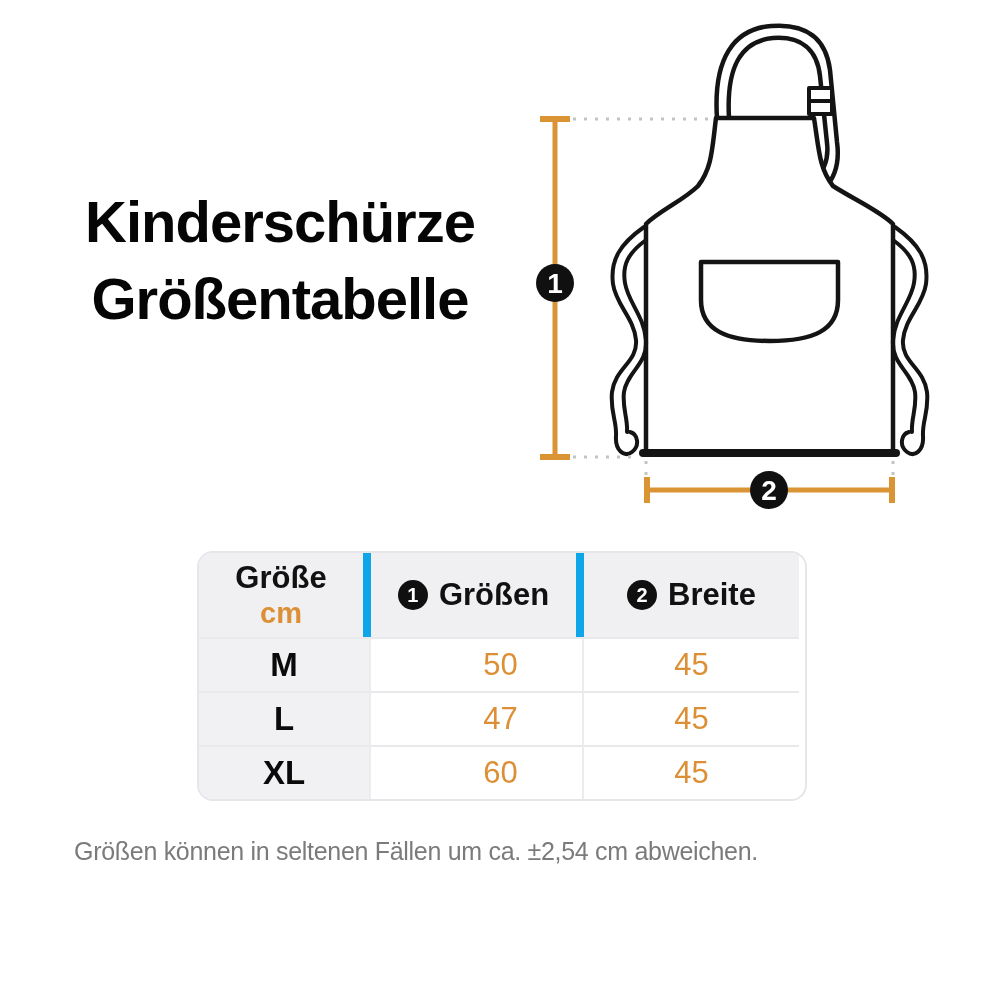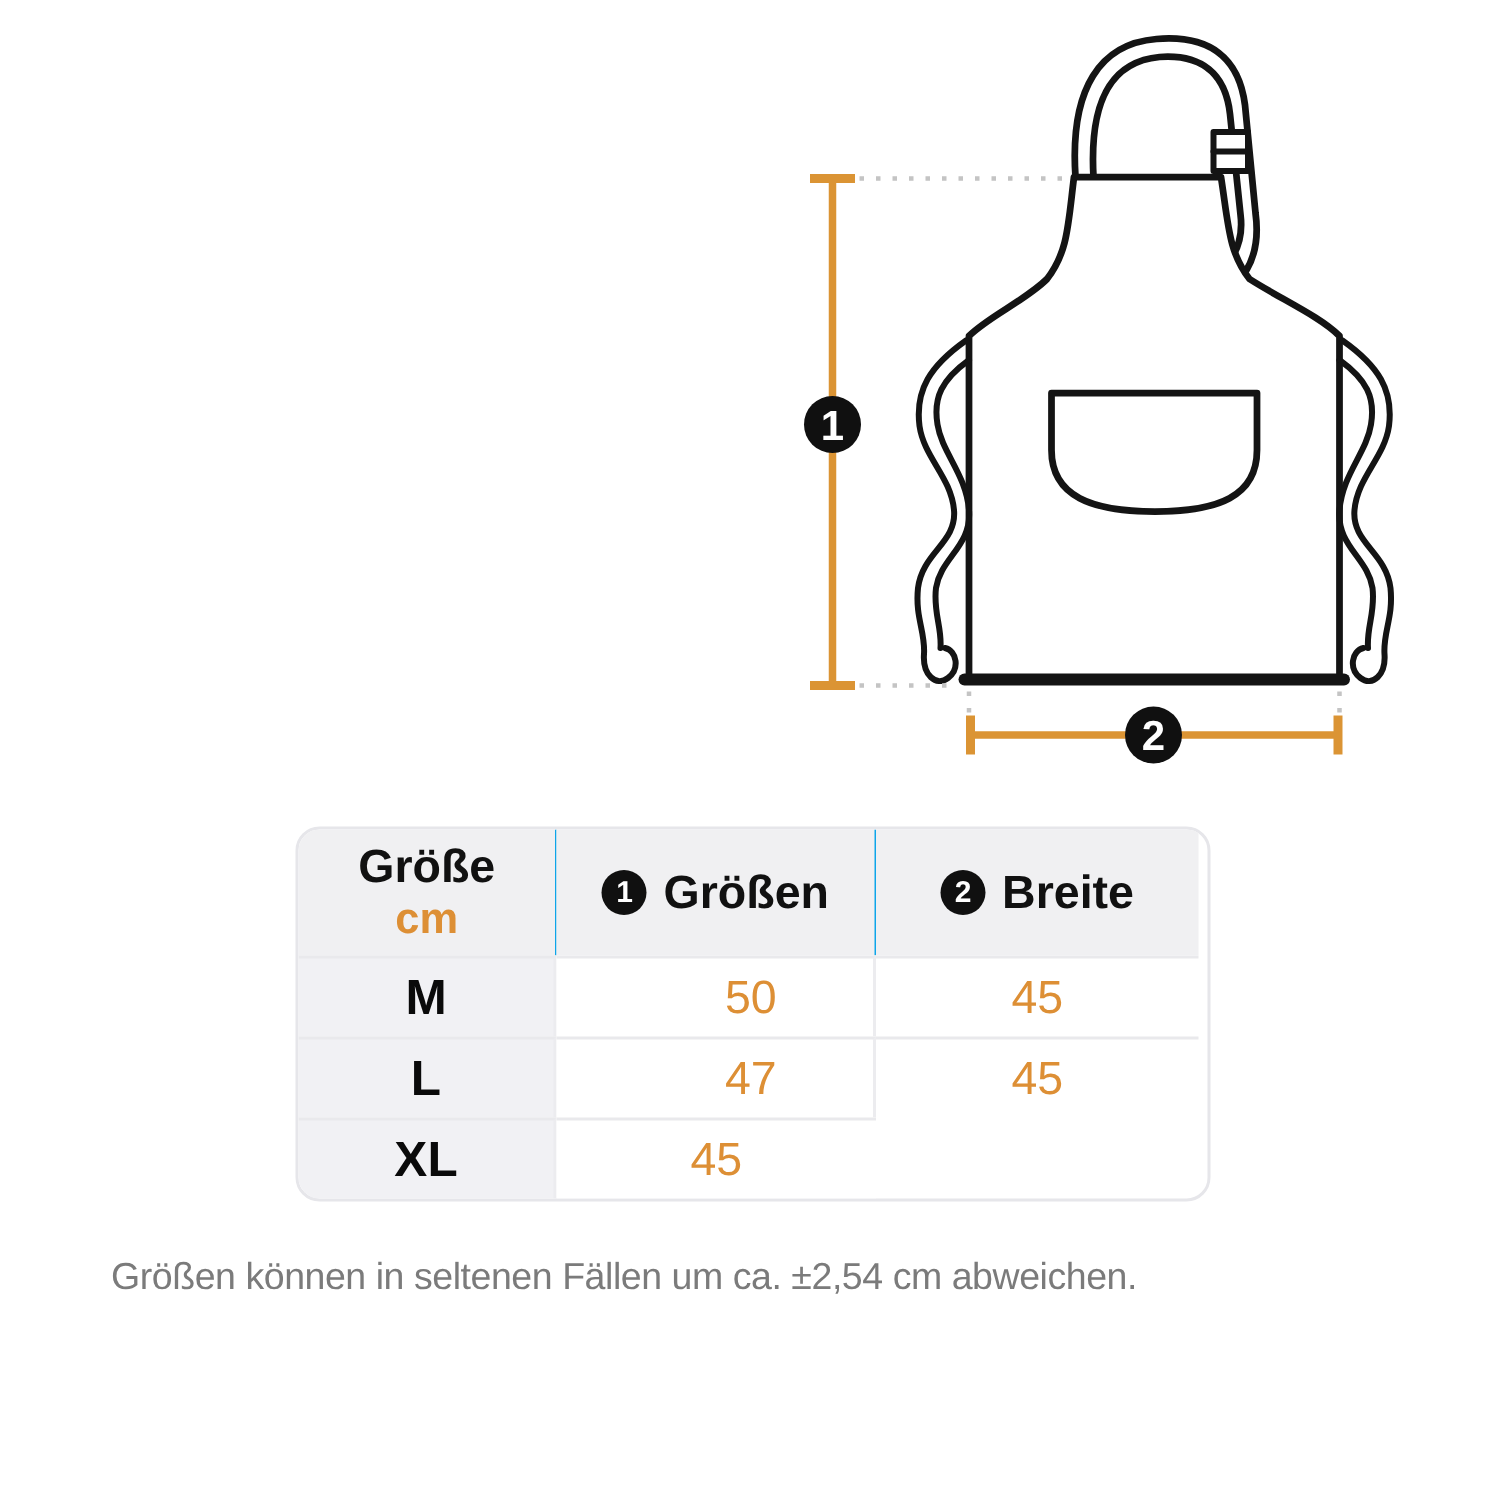--- a/index.html
+++ b/index.html
@@ -12,21 +12,21 @@
 
   
   .diagram{position:absolute;left:0;top:0;width:1000px;height:540px;}
 
   
   .size-table{position:absolute;left:197px;top:551px;width:606px;
     border:2px solid #E6E6EA;border-radius:16px;overflow:hidden;
     display:grid;grid-template-columns:172px 213px 215px;background:#fff;}
   .cell{display:flex;align-items:center;justify-content:center;}
   .th{background:#F0F0F2;height:84px;font-weight:bold;font-size:31px;color:#111;}
-  .th-sep{border-right:1px solid #0ea5e9;}
+  .th-sep{border-right:8px solid #0ea5e9;}
   .th-size{flex-direction:column;line-height:1.2;}
   .th-size .unit{font-size:29px;font-weight:bold;}
   .badge-inline{display:inline-flex;align-items:center;justify-content:center;
     width:30px;height:30px;border-radius:50%;background:#101010;color:#fff;
     font-size:20px;font-weight:bold;margin-right:11px;flex:0 0 auto;}
   .td{height:52px;border-top:2px solid #E9E9EC;font-size:31px;}
   .td-size{background:#F1F1F4;font-weight:bold;color:#0a0a0a;font-size:33px;border-right:2px solid #ECECEF;}
   .td-val{background:#fff;}
   .td-val.mid{border-right:2px solid #ECECEF;padding-left:48px;}
 
@@ -86,20 +86,24 @@
     <g>
       <circle cx="555" cy="283" r="19" fill="#101010"></circle>
       <text x="555" y="293" text-anchor="middle" fill="#ffffff" font-size="28" font-weight="bold" font-family="Liberation Sans, DejaVu Sans, sans-serif">1</text>
     </g>
     <g>
       <circle cx="769" cy="490" r="19" fill="#101010"></circle>
       <text x="769" y="500" text-anchor="middle" fill="#ffffff" font-size="28" font-weight="bold" font-family="Liberation Sans, DejaVu Sans, sans-serif">2</text>
     </g>
   </svg>
 
+  <div class="title">
+    <div>Kinderschürze</div>
+    <div>Größentabelle</div>
+  </div>
 
   <div class="size-table">
 
     <div class="cell th th-sep th-size">
       <div>Größe</div>
       <div class="unit" style="color:#DD8F35;">cm</div>
     </div>
     <div class="cell th th-sep">
       <span class="badge-inline">1</span>
       <span>Größen</span>
@@ -111,18 +115,19 @@
 
     <div class="cell td td-size">M</div>
     <div class="cell td td-val mid" style="color:#DD8F35;">50</div>
     <div class="cell td td-val" style="color:#DD8F35;">45</div>
 
     <div class="cell td td-size">L</div>
     <div class="cell td td-val mid" style="color:#DD8F35;">47</div>
     <div class="cell td td-val" style="color:#DD8F35;">45</div>
 
     <div class="cell td td-size">XL</div>
+    <div class="cell td td-val mid" style="color:#DD8F35;">60</div>
     <div class="cell td td-val" style="color:#DD8F35;">45</div>
   </div>
 
   <div class="footer-note">Größen können in seltenen Fällen um ca. ±2,54 cm abweichen.</div>
 
 </div>
 
 </body></html>

